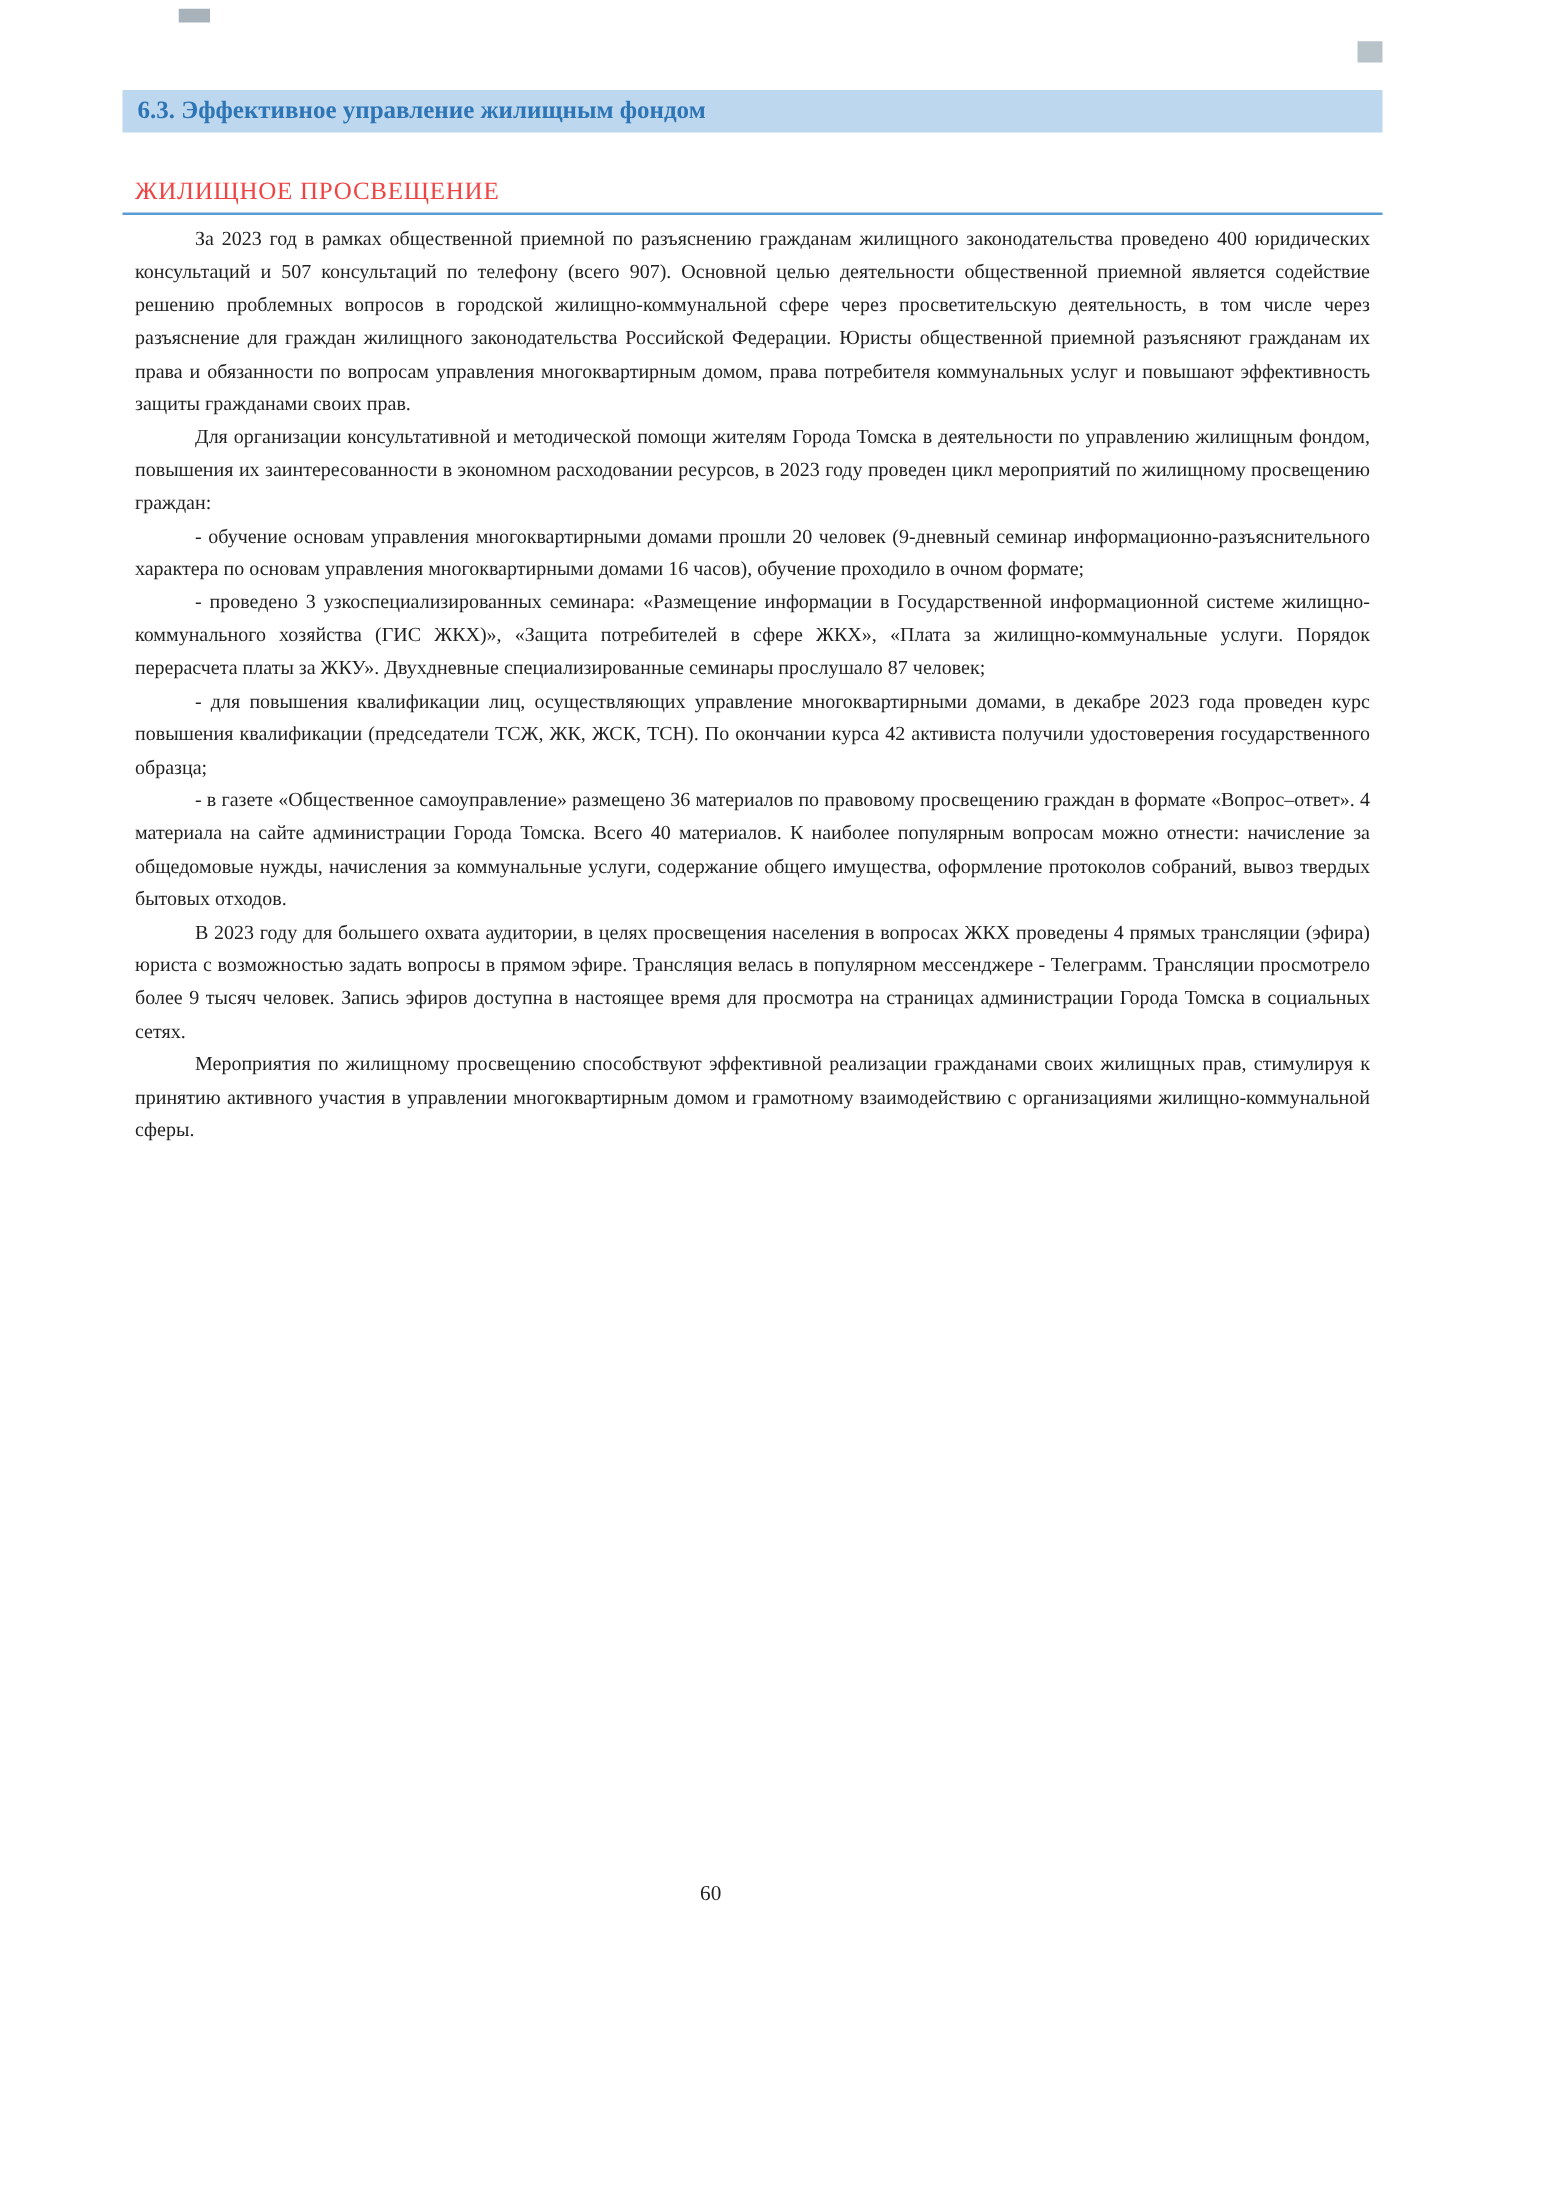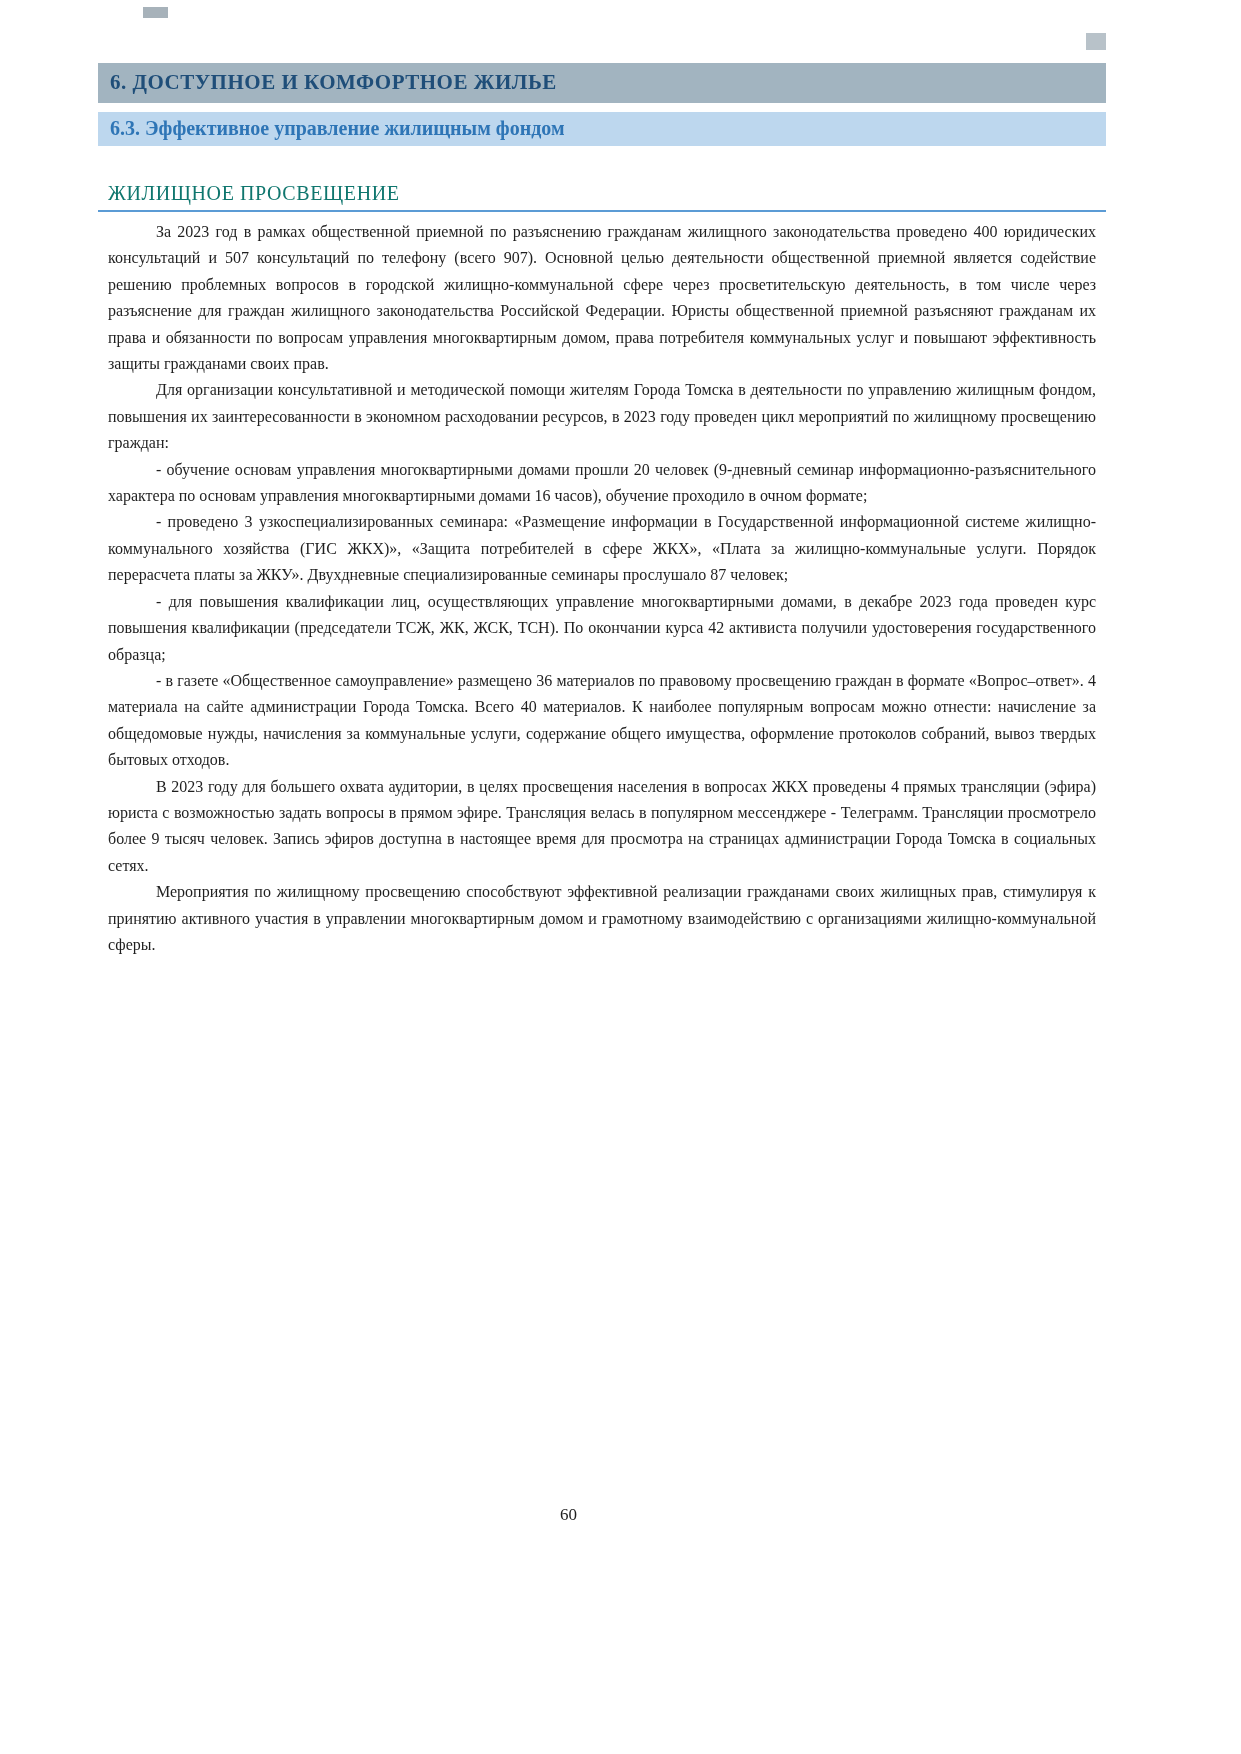--- a/index.html
+++ b/index.html
@@ -49,21 +49,21 @@
   .section-band span {
     font-size: 20px;
     font-weight: bold;
     color: #2e75b6;
   }
 
   .subsection {
     margin: 36px 0 0 10px;
     font-size: 20px;
     font-weight: normal;
-    color: #0f766e;
+    color: #ef4444;
     letter-spacing: 0.6px;
   }
   .rule {
     margin-top: 5px;
     border-top: 2px solid #5b9bd5;
     width: 100%;
     height: 0;
   }
 
   .body-text {
@@ -91,23 +91,20 @@
 </head>
 <body>
 
 <div class="page">
 
   <div class="artifact artifact-1"></div>
   <div class="artifact artifact-2"></div>
 
   <div class="content">
 
-    <div class="chapter-band">
-      <span>6. ДОСТУПНОЕ И КОМФОРТНОЕ ЖИЛЬЕ</span>
-    </div>
 
     <div class="section-band">
       <span>6.3. Эффективное управление жилищным фондом</span>
     </div>
 
     <h2 class="subsection">ЖИЛИЩНОЕ ПРОСВЕЩЕНИЕ</h2>
 
     <div class="rule"></div>
 
     <div class="body-text">

